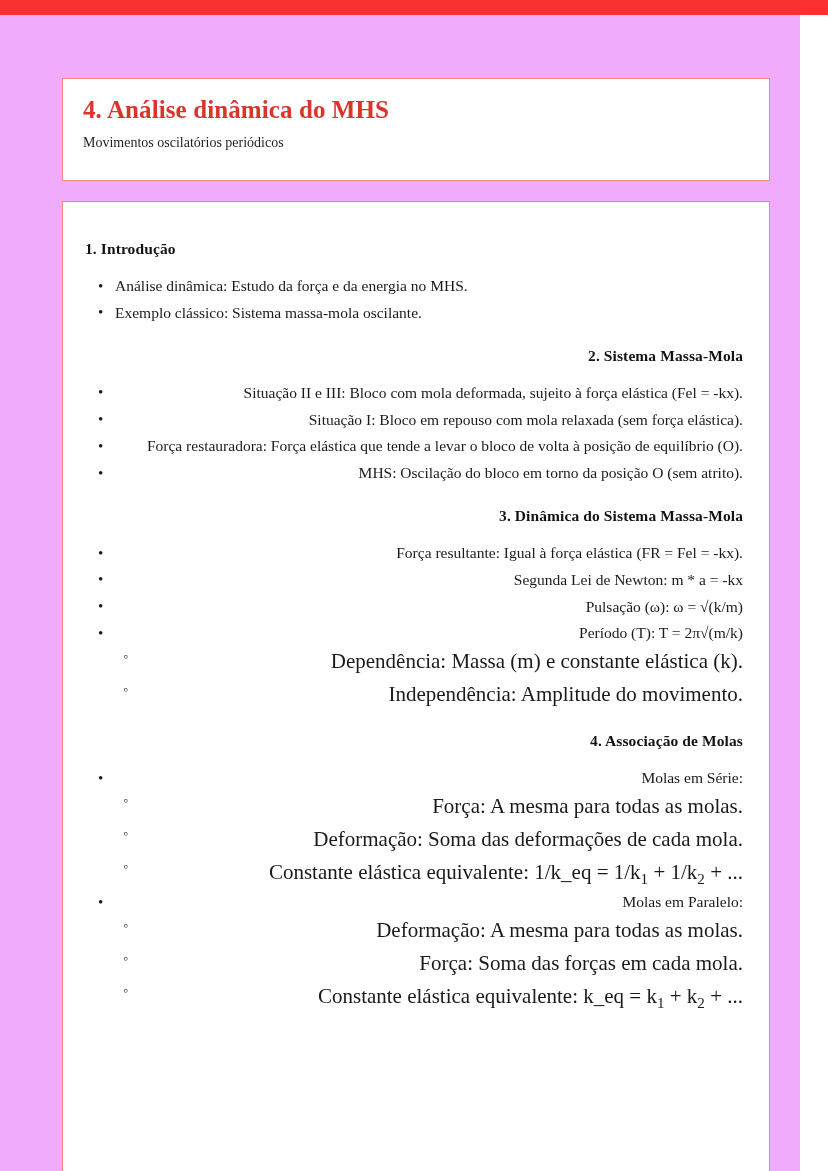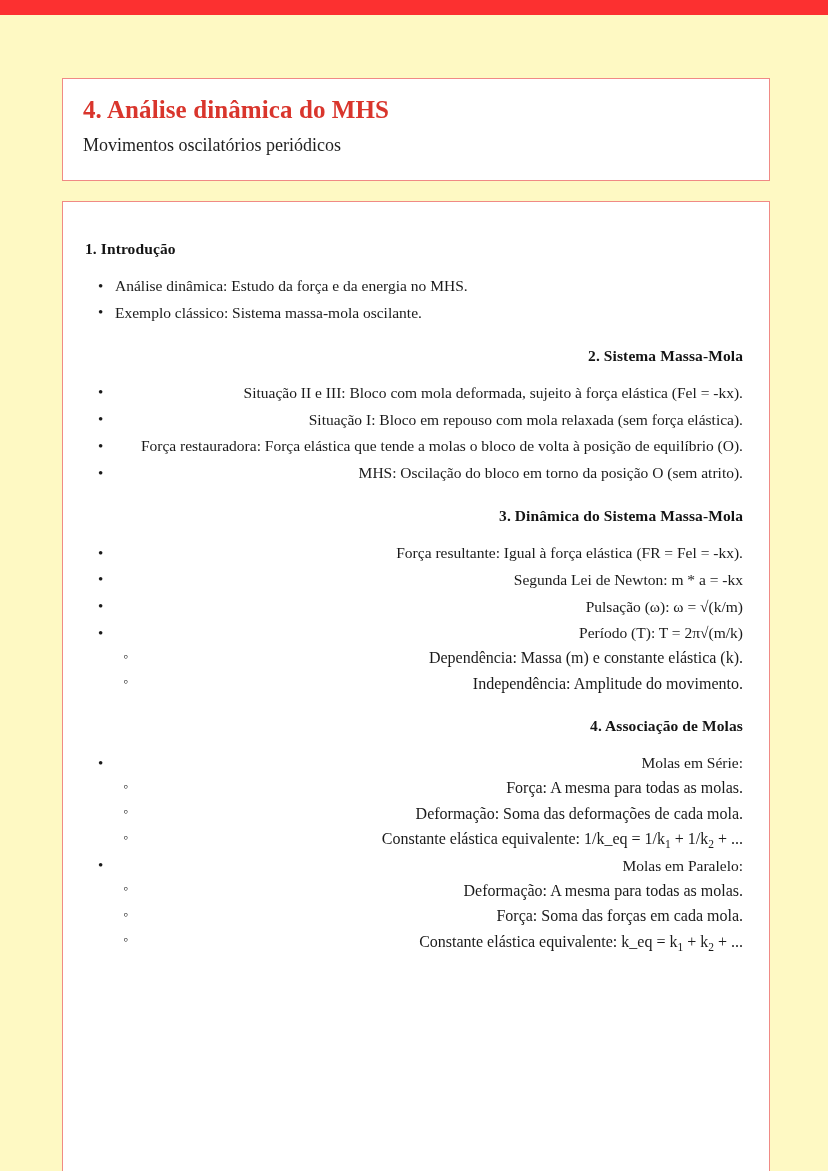--- a/index.html
+++ b/index.html
@@ -28,22 +28,21 @@
     background: #fc3030;
   }
 
   
   .page {
     position: absolute;
     top: 15px;
     left: 0;
     width: 800px;
     height: 1156px;
-    background: #fef9c3;
-    padding-left: 28px;
+    background: #f0abfc;
   }
 
   
   .header-card {
     position: absolute;
     left: 62px;
     top: 63px;
     width: 708px;
     height: 103px;
     box-sizing: border-box;
@@ -54,21 +53,21 @@
   .doc-title {
     margin: 0;
     font-size: 25px;
     font-weight: bold;
     line-height: 1.2;
     color: #d9352c;
     letter-spacing: 0.1px;
   }
   .doc-subtitle {
     margin: 9px 0 12px 0;
-    font-size: 18px;
+    font-size: 14px;
     font-weight: normal;
     line-height: 1.25;
     color: #1f1f1f;
   }
 
   
   .content-card {
     position: absolute;
     left: 62px;
     top: 186px;
@@ -118,21 +117,21 @@
 
   ul.level2 {
     list-style: none;
     margin: 1px 0 0 0;
     padding: 0;
   }
   ul.level2 > li.subitem {
     position: relative;
     padding-left: 28px;
     margin: 0 0 2px 0;
-    font-size: 16px;
+    font-size: 21px;
     line-height: 1.47;
     color: #1a1a1a;
   }
   ul.level2 > li.subitem::before {
     content: "\25E6";
     position: absolute;
     left: 8px;
     top: -0.5px;
     font-size: 14px;
     line-height: 1.5;
@@ -160,21 +159,21 @@
           <ul class="level1">
             <li class="item"><span>Análise dinâmica: Estudo da força e da energia no MHS.</span></li>
             <li class="item"><span>Exemplo clássico: Sistema massa-mola oscilante.</span></li>
           </ul>
         </section>
         <section class="section">
           <h3 class="section-heading">2. Sistema Massa-Mola</h3>
           <ul class="level1">
             <li class="item"><span>Situação II e III: Bloco com mola deformada, sujeito à força elástica (Fel = -kx).</span></li>
             <li class="item"><span>Situação I: Bloco em repouso com mola relaxada (sem força elástica).</span></li>
-            <li class="item"><span>Força restauradora: Força elástica que tende a molas o bloco de volta à posição de equilíbrio (O).</span></li>
+            <li class="item"><span>Força restauradora: Força elástica que tende a levar o bloco de volta à posição de equilíbrio (O).</span></li>
             <li class="item"><span>MHS: Oscilação do bloco em torno da posição O (sem atrito).</span></li>
           </ul>
         </section>
         <section class="section">
           <h3 class="section-heading">3. Dinâmica do Sistema Massa-Mola</h3>
           <ul class="level1">
             <li class="item"><span>Força resultante: Igual à força elástica (FR = Fel = -kx).</span></li>
             <li class="item"><span>Segunda Lei de Newton: m * a = -kx</span></li>
             <li class="item"><span>Pulsação (ω): ω = √(k/m)</span></li>
             <li class="item"><span>Período (T): T = 2π√(m/k)</span><ul class="level2">

